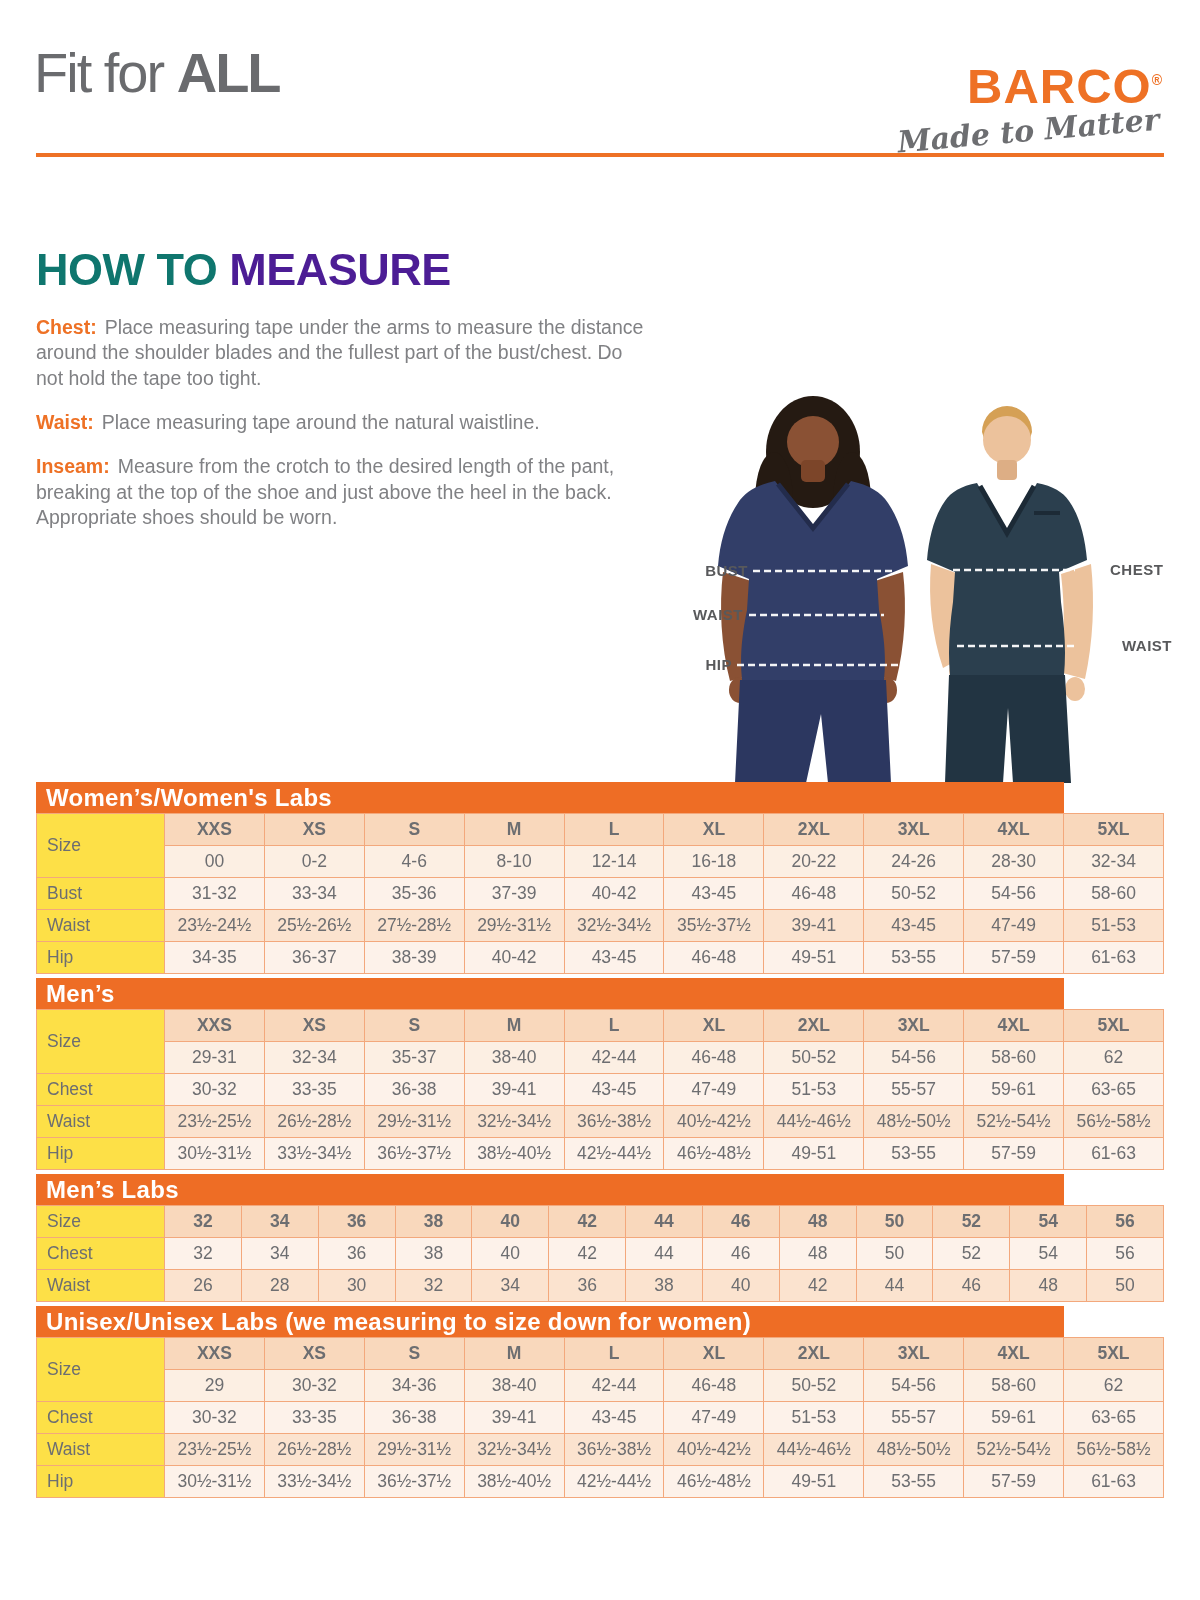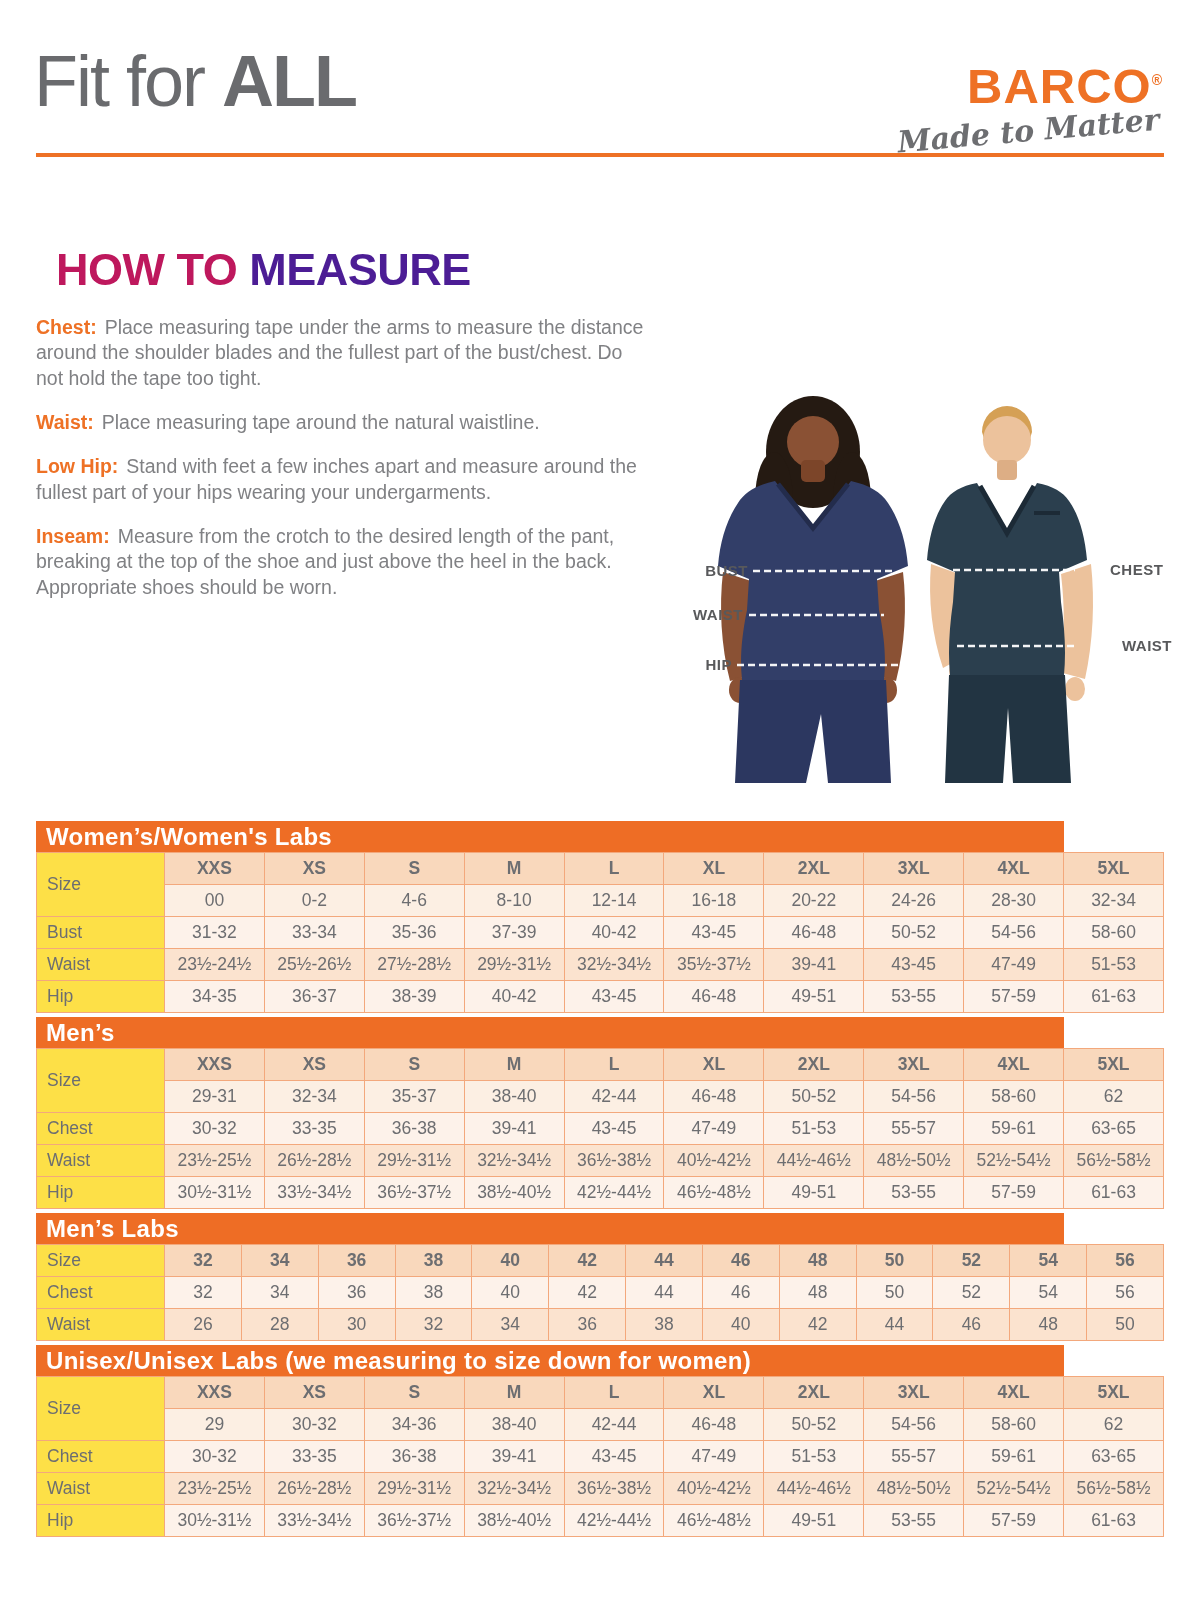--- a/index.html
+++ b/index.html
@@ -3,51 +3,51 @@
 <meta charset="utf-8">
 <style>
   * { margin:0; padding:0; box-sizing:border-box; }
   html,body { background:#ffffff; }
   #page {
     position:relative; width:1200px; height:1600px; background:#ffffff;
     font-family:"Liberation Sans", sans-serif; overflow:hidden;
   }
 
   
-  .header-title { position:absolute; left:34px; top:40px; font-size:72px; color:#6A6B6E; letter-spacing:-2px; white-space:nowrap; }
+  .header-title { position:absolute; left:34px; top:40px; font-size:56px; color:#6A6B6E; letter-spacing:-2px; white-space:nowrap; }
   .t-reg  { font-weight:400; }
   .t-bold { font-weight:800; }
   .logo { position:absolute; right:38px; top:62px; text-align:right; }
   .logo-name { font-size:49px; font-weight:800; color:#EE7125; letter-spacing:1px; line-height:1; }
   .logo-reg  { font-size:14px; font-weight:700; color:#EE7125; vertical-align:18px; letter-spacing:0; }
   .logo-tagline {
     display:block; font-family:"DejaVu Serif", serif; font-style:italic; font-weight:700;
     font-size:30px; color:#6D6E71; transform:rotate(-5deg); margin-top:2px; margin-right:2px;
   }
   .rule { position:absolute; left:36px; top:153px; width:1128px; height:4px; background:#EE7125; }
 
   
   .htm { position:absolute; left:36px; top:244px; width:615px; }
   .htm h2 { font-size:45px; font-weight:800; letter-spacing:-0.5px; white-space:nowrap; }
-  .h2-gray   { color:#be185d;margin-left:20px; }
+  .h2-gray   { color:#0f766e; }
   .h2-orange { color:#4c1d95; }
   .intro { margin-top:20px; width:580px; font-size:19.5px; font-weight:700; color:#6D6E71; line-height:1.3; }
   .measure-item { margin-top:19px; font-size:19.5px; color:#808184; line-height:1.3; }
   .measure-label { color:#EE7125; font-weight:700; margin-right:8px; }
 
   
   .models { position:absolute; left:645px; top:378px; width:555px; height:405px; }
   .measure-line { stroke:#ffffff; stroke-width:2.5; stroke-dasharray:7 4; fill:none; opacity:0.95; }
   .fig-label { font-family:"Liberation Sans", sans-serif; font-size:15px; font-weight:700; fill:#58595B; letter-spacing:0.5px; }
 
   
   .fsg-heading { position:absolute; left:36px; top:678px; font-size:42px; font-weight:800; color:#6D6E71; letter-spacing:-0.5px; }
   .fsg-sub     { position:absolute; left:36px; top:737px; font-size:21px; font-weight:800; color:#6D6E71; }
 
-  .tables { position:absolute; left:36px; top:821px; width:1028px; }
+  .tables { position:absolute; left:36px; top:782px; width:1028px; }
   .table-section + .table-section { margin-top:4px; }
   .banner {
     background:#EE6D25; color:#ffffff; font-weight:800; font-size:24px;
     height:31px; line-height:31px; padding-left:10px; letter-spacing:0.3px; white-space:nowrap;
   }
   table.size-table { width:1128px; border-collapse:collapse; table-layout:fixed; font-size:17.5px; color:#6D6E71; }
   .size-table th, .size-table td {
     border:1px solid #F3A87C; height:32px; padding:0; text-align:center; font-weight:400; overflow:hidden; white-space:nowrap;
   }
   .label-col { text-align:left !important; padding-left:10px !important; background:#fde047; }
@@ -68,21 +68,20 @@
     <span class="logo-tagline">Made to Matter</span>
   </div>
 
   <div class="rule"></div>
 
   <div class="htm">
     <h2><span class="h2-gray">HOW TO </span><span class="h2-orange">MEASURE</span></h2>
 
     <p class="measure-item"><span class="measure-label">Chest:</span><span>Place measuring tape under the arms to measure the distance around the shoulder blades and the fullest part of the bust/chest. Do not hold the tape too tight.</span></p>
     <p class="measure-item"><span class="measure-label">Waist:</span><span>Place measuring tape around the natural waistline.</span></p>
-    <p class="measure-item"><span class="measure-label">Low Hip:</span><span>Stand with feet a few inches apart and measure around the fullest part of your hips wearing your undergarments.</span></p>
     <p class="measure-item"><span class="measure-label">Inseam:</span><span>Measure from the crotch to the desired length of the pant, breaking at the top of the shoe and just above the heel in the back. Appropriate shoes should be worn.</span></p>
   </div>
 
   <div class="models">
     <svg width="555" height="405" viewBox="0 0 555 405">
 
       <g>
         <ellipse cx="168" cy="74" rx="47" ry="56" fill="#251A12"></ellipse>
         <ellipse cx="129" cy="122" rx="19" ry="48" fill="#251A12"></ellipse>
         <ellipse cx="207" cy="122" rx="19" ry="48" fill="#251A12"></ellipse>

